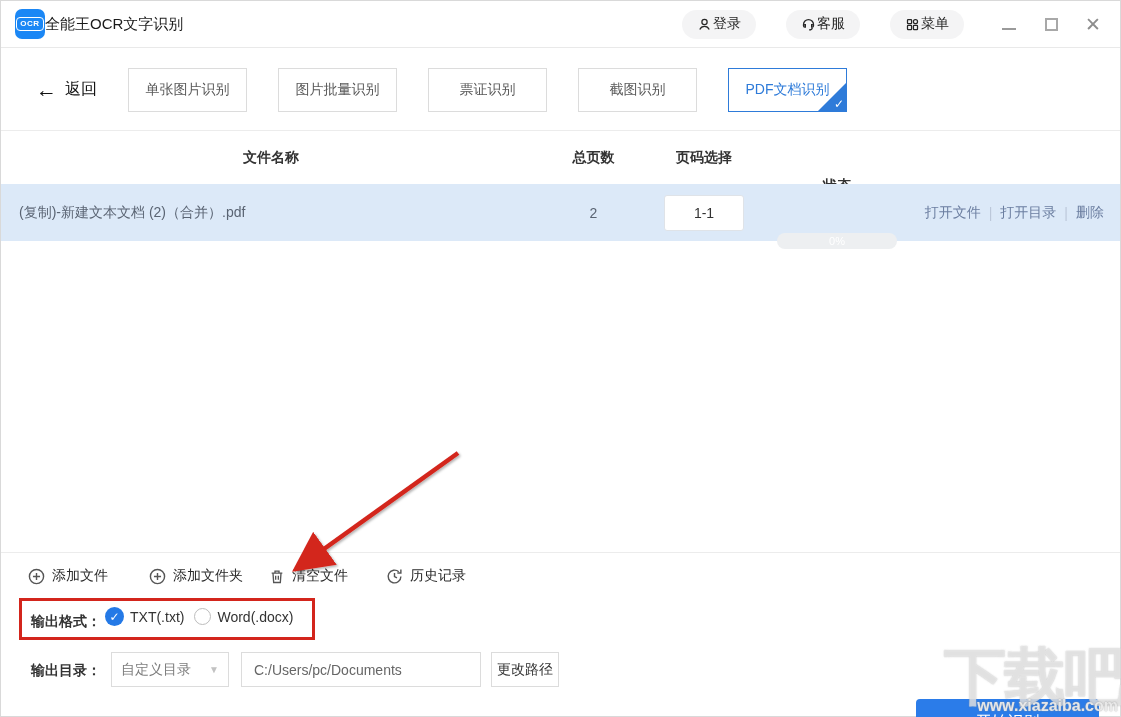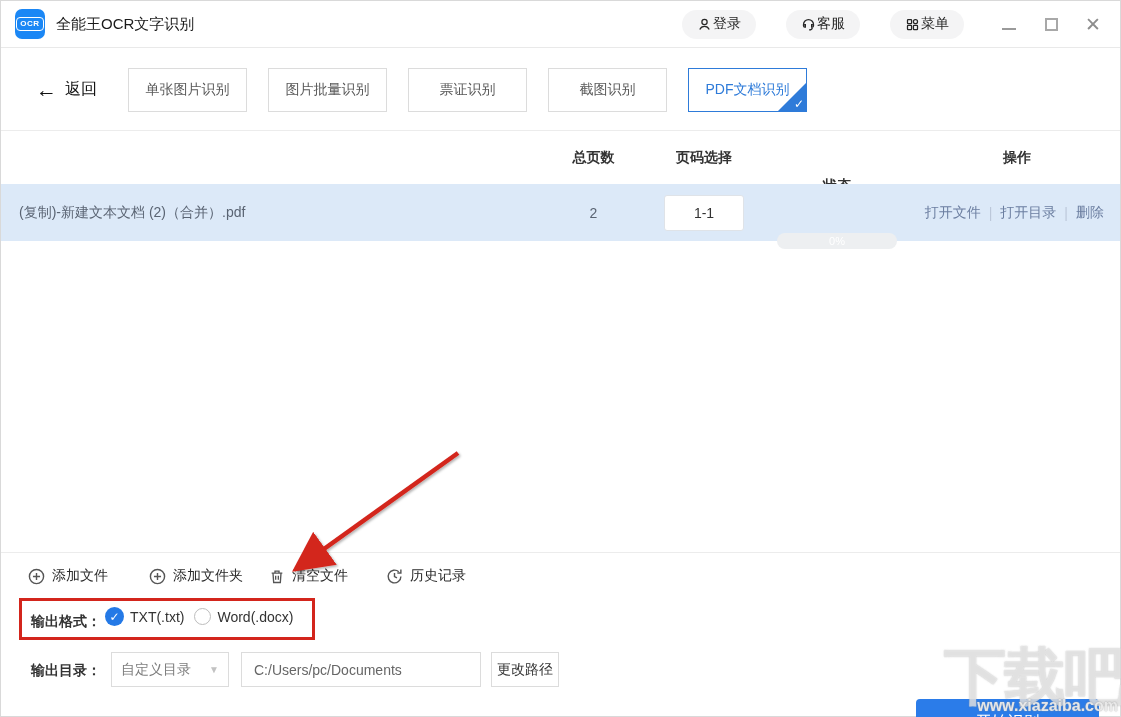--- a/index.html
+++ b/index.html
@@ -19,21 +19,21 @@
   }
   .logo {
     width:30px; height:30px; border-radius:7px; background:#1b87f5;
     display:flex; align-items:center; justify-content:center; flex:0 0 auto;
   }
   .logo-inner {
     border:1.5px solid #fff; border-radius:4px; color:#fff;
     font-size:8px; font-weight:bold; padding:2px 3px; line-height:1;
     letter-spacing:0.5px;
   }
-  .app-title { margin-left:11px; font-size:15px; color:#1a1a1a; }
+  .app-title { font-size:15px; color:#1a1a1a; }
   .tb-right { margin-left:auto; display:flex; align-items:center; gap:30px; }
   .pill {
     height:29px; padding:0 15px; background:#f4f4f5; border-radius:15px;
     display:flex; align-items:center; gap:1px; font-size:14px; color:#262626;
     cursor:pointer;
   }
   .pill svg { display:block; }
   .winctl { display:flex; align-items:center; gap:24px; margin-left:6px; padding-right:4px; }
   .wc { width:18px; height:18px; display:flex; align-items:center; justify-content:center; cursor:pointer; }
   .wc-min { width:14px; height:0; border-bottom:2px solid #9a9a9a; margin-top:10px; }
@@ -41,21 +41,21 @@
   .wc-close { font-size:19px; color:#8d8d8d; line-height:1; }
 
   
   .nav {
     position:absolute; left:0; top:48px; width:100%; height:82px;
     display:flex; align-items:center; padding-left:35px;
     border-bottom:1px solid #ececec; background:#fff;
   }
   .back { display:flex; align-items:center; gap:8px; font-size:16px; color:#111; cursor:pointer; }
   .back-arrow { font-size:21px; line-height:1; color:#111; }
-  .tabs { display:flex; gap:21px; margin-left:31px; }
+  .tabs { display:flex; gap:31px; margin-left:31px; }
   .tab {
     width:119px; height:44px; border:1px solid #dcdcdc; background:#fff;
     display:flex; align-items:center; justify-content:center;
     font-size:14px; color:#595959; cursor:pointer; position:relative; overflow:hidden;
   }
   .tab.selected { border-color:#2e7bd9; color:#2e7bd9; }
   .tab .corner {
     display:none; position:absolute; right:0; bottom:0;
     width:0; height:0; border-left:28px solid transparent; border-bottom:28px solid #2e7bd9;
   }
@@ -223,24 +223,24 @@
       <div class="tab">截图识别</div>
       <div class="tab selected">
         <span>PDF文档识别</span>
         <span class="corner"></span>
         <span class="corner-check">✓</span>
       </div>
     </div>
   </div>
 
   <div class="thead">
+    <div class="cell c1">文件名称</div>
     <div class="cell c2">总页数</div>
     <div class="cell c3">页码选择</div>
     <div class="cell c4">状态</div>
-    <div class="cell c5">操作</div>
   </div>
 
   <div class="trow">
     <div class="cell cell-filename">(复制)-新建文本文档 (2)（合并）.pdf</div>
     <div class="cell c2">2</div>
     <div class="cell c3">
       <input class="page-input" value="1-1" style="">
     </div>
     <div class="cell c4">
       <div class="progress">

